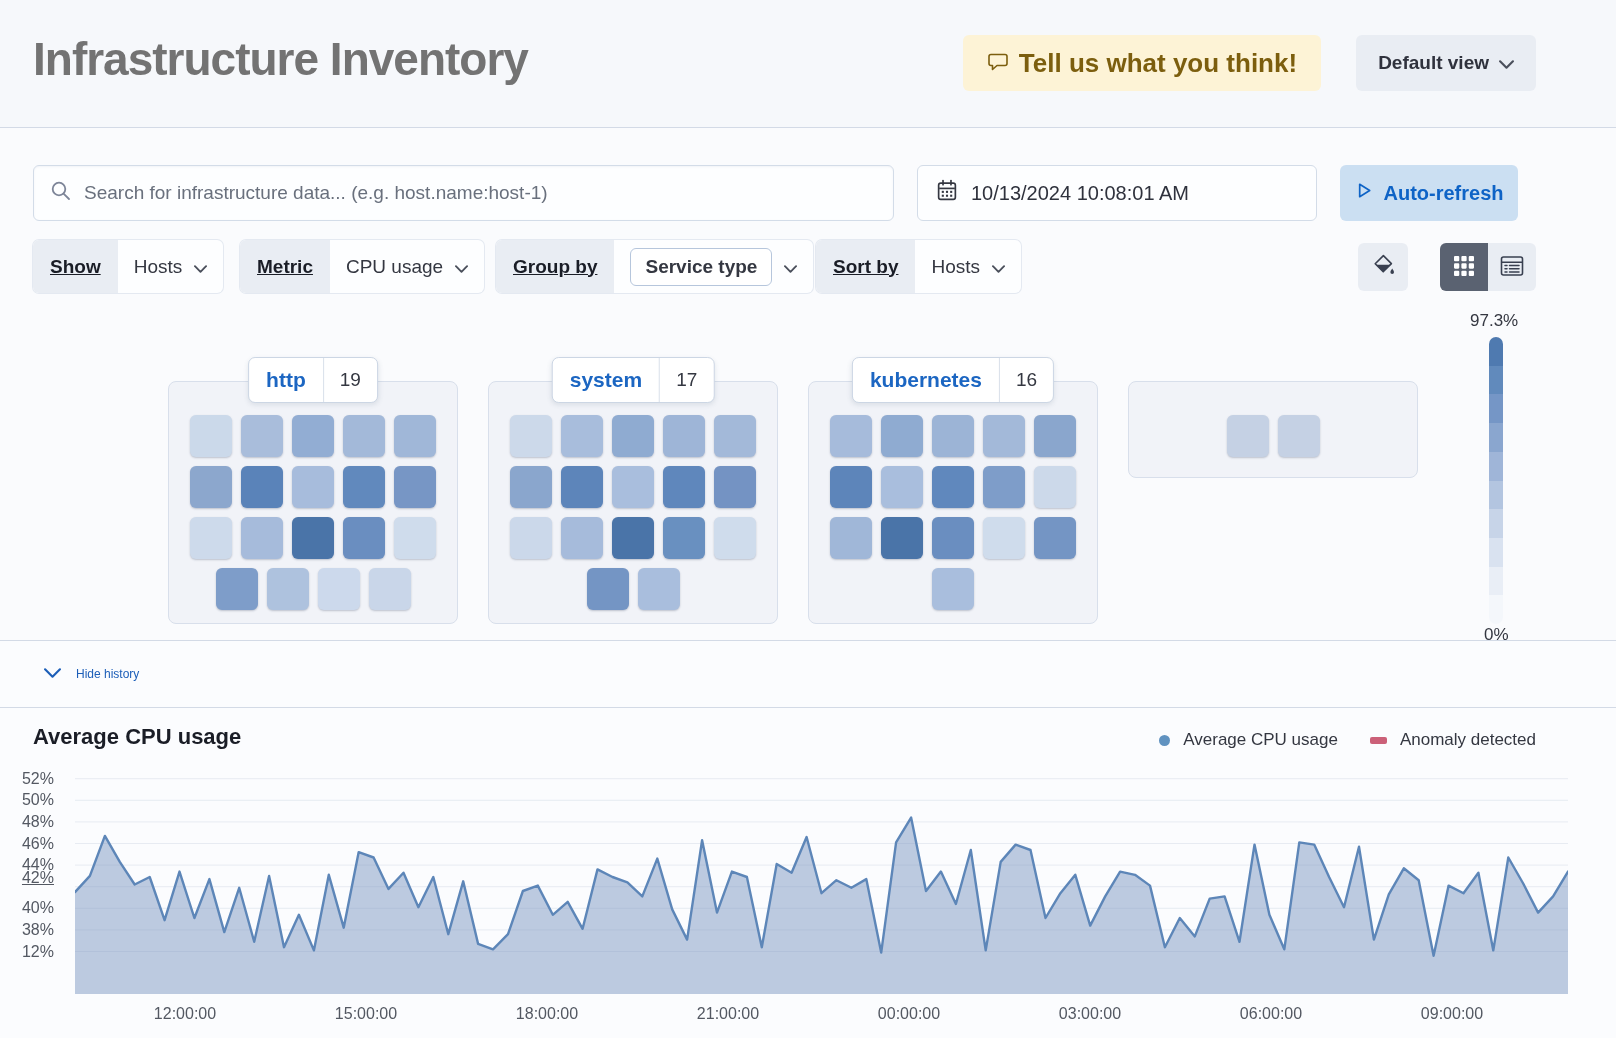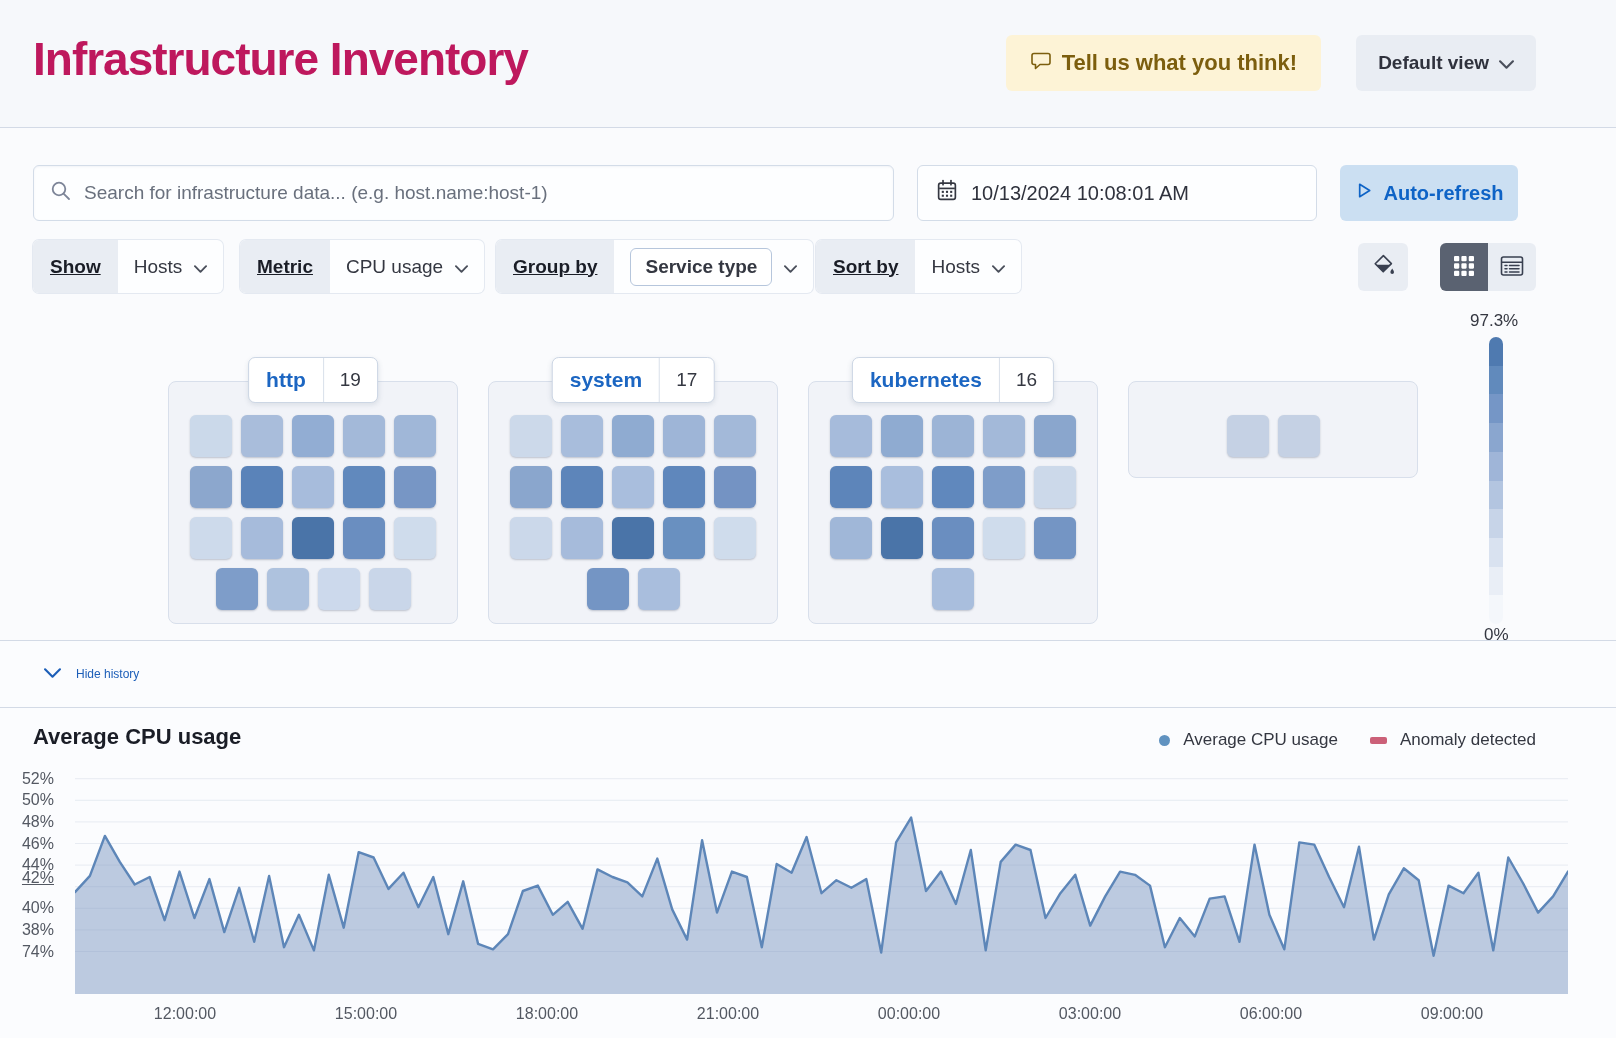--- a/index.html
+++ b/index.html
@@ -9,27 +9,27 @@
     font-family:"Liberation Sans", sans-serif;
     background:#fafbfd; color:#343741;
   }
   
   .page-header {
     position:absolute; top:0; left:0; width:1616px; height:128px;
     background:#f6f8fb; border-bottom:1px solid #d3dae6;
   }
   .page-title {
     position:absolute; left:33px; top:32px;
-    font-size:46px; font-weight:800; letter-spacing:-1px; color:#be185d;
+    font-size:46px; font-weight:800; letter-spacing:-1px; color:#737373;
   }
   .hdr-actions { position:absolute; right:80px; top:35px; display:flex; gap:35px; }
   .btn { border:none; cursor:pointer; border-radius:6px; font-family:inherit;
          display:inline-flex; align-items:center; justify-content:center; gap:10px; }
   .btn-feedback { height:56px; padding:0 24px; background:#fdf3d6; color:#7c5e0e;
-                  font-size:22px; font-weight:700; }
+                  font-size:26px; font-weight:700; }
   .btn-view { height:56px; padding:0 22px; background:#e9edf3; color:#2f323d;
               font-size:19px; font-weight:600; }
   
   .search-box {
     position:absolute; left:33px; top:165px; width:861px; height:56px;
     background:#fdfeff; border:1px solid #d3dce8; border-radius:6px;
     display:flex; align-items:center; padding:0 16px; gap:12px;
     box-shadow:inset 0 1px 2px rgba(98,118,152,0.08);
   }
   .search-box input { border:none; outline:none; background:transparent; flex:1;
@@ -425,21 +425,21 @@
   </div>
   <div class="ylabels" id="ylabels">
       <div class="ylab" style="top: -1.3px;">52%</div>
       <div class="ylab" style="top: 20.3px;">50%</div>
       <div class="ylab" style="top: 41.9px;">48%</div>
       <div class="ylab" style="top: 63.5px;">46%</div>
       <div class="ylab" style="top: 85.1px;">44%</div>
       <div class="ylab" style="top: 98px; text-decoration: underline;">42%</div>
       <div class="ylab" style="top: 128.3px;">40%</div>
       <div class="ylab" style="top: 149.9px;">38%</div>
-      <div class="ylab" style="top: 171.5px;">74%</div>
+      <div class="ylab" style="top: 171.5px;">12%</div>
     </div>
   <div class="plot-wrap">
     <svg id="chart-svg" width="1493" height="223">
         <line x1="0" x2="1493" y1="7.7" y2="7.7" stroke="#e7ebf2" stroke-width="1"></line>
         <line x1="0" x2="1493" y1="29.3" y2="29.3" stroke="#e7ebf2" stroke-width="1"></line>
         <line x1="0" x2="1493" y1="50.900000000000006" y2="50.900000000000006" stroke="#e7ebf2" stroke-width="1"></line>
         <line x1="0" x2="1493" y1="72.50000000000001" y2="72.50000000000001" stroke="#e7ebf2" stroke-width="1"></line>
         <line x1="0" x2="1493" y1="94.10000000000001" y2="94.10000000000001" stroke="#e7ebf2" stroke-width="1"></line>
         <line x1="0" x2="1493" y1="115.7" y2="115.7" stroke="#e7ebf2" stroke-width="1"></line>
         <line x1="0" x2="1493" y1="137.3" y2="137.3" stroke="#e7ebf2" stroke-width="1"></line>

